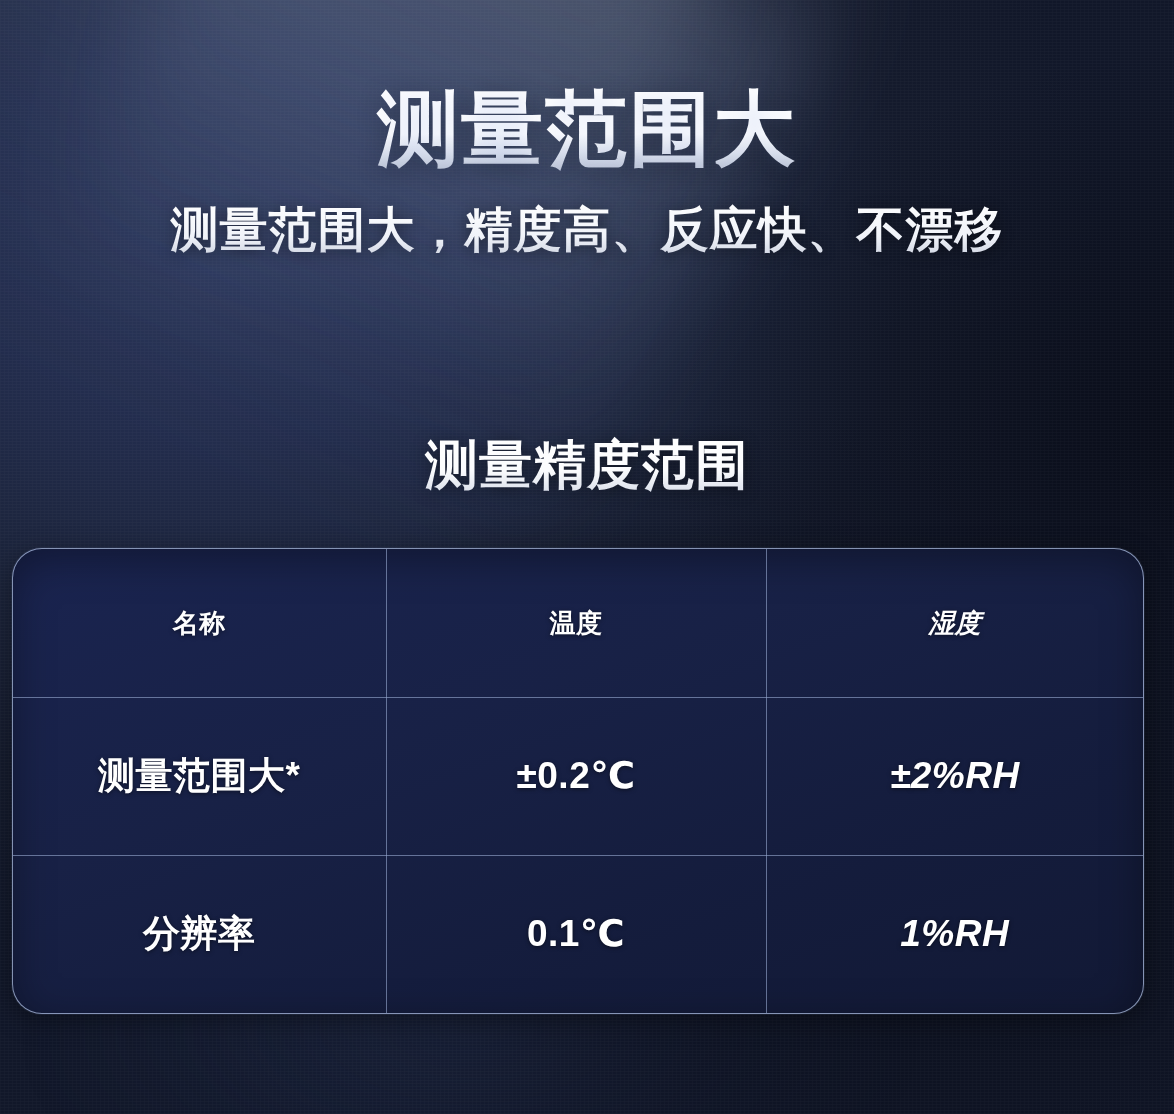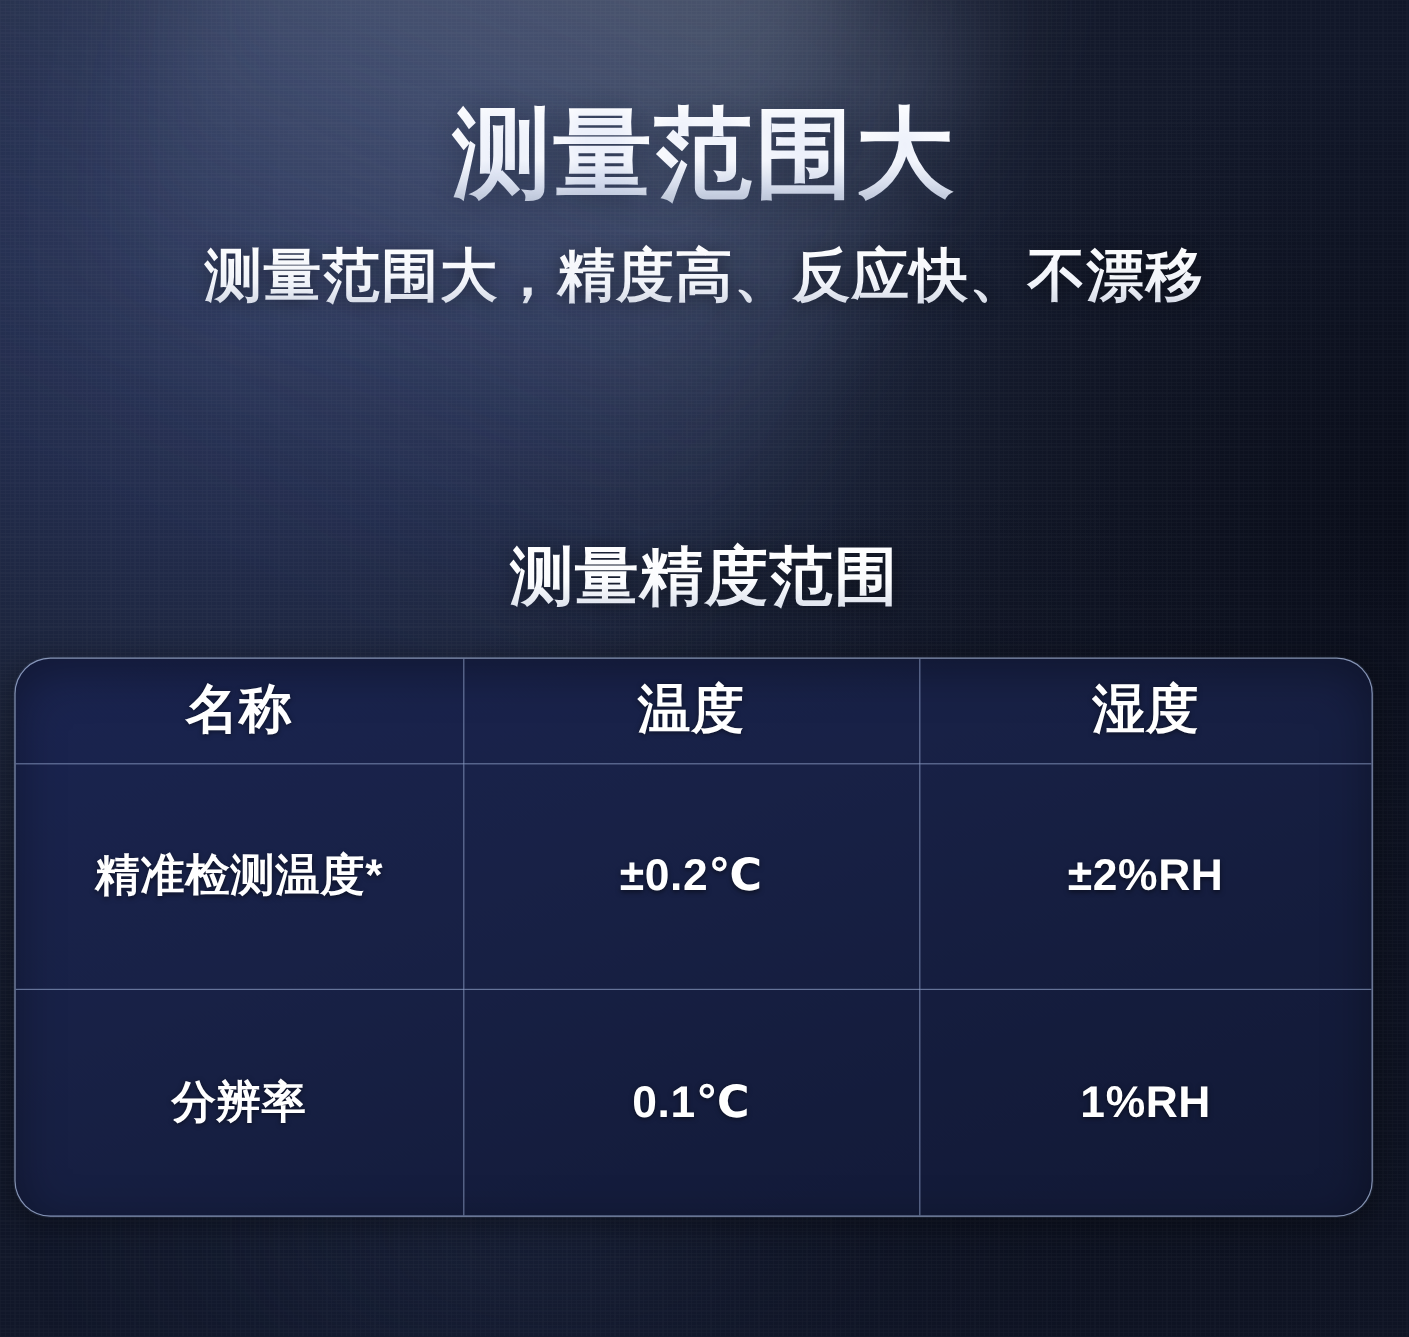--- a/index.html
+++ b/index.html
@@ -116,21 +116,21 @@
     filter: drop-shadow(0 2px 7px rgba(0,0,0,0.40));
   }
 
   
   .section-heading {
     position: absolute;
     left: 0;
     right: 0;
     top: 430px;
     text-align: center;
-    margin: 15px;
+    margin: 0;
     font-size: 53px;
     font-weight: 700;
     letter-spacing: 1px;
     color: #ffffff;
     background: linear-gradient(180deg, #ffffff 0%, #fbfcfe 55%, #cfd6e4 100%);
     -webkit-background-clip: text;
     background-clip: text;
     -webkit-text-fill-color: transparent;
     filter: drop-shadow(0 2px 8px rgba(0,0,0,0.42));
   }
@@ -168,24 +168,24 @@
     color: #ffffff;
     font-weight: 700;
     font-size: 37px;
     letter-spacing: 0.5px;
     border-right: 1.4px solid rgba(150,168,206,0.62);
     border-bottom: 1.4px solid rgba(150,168,206,0.62);
     text-shadow: 0 1px 4px rgba(0,0,0,0.5);
     padding: 0;
   }
   .spec-table th:last-child,
-  .spec-table td:last-child { border-right: none; }
+  .spec-table td:last-child { border-right: none; font-style: italic; }
   .spec-table tr:last-child td { border-bottom: none; }
 
-  .spec-table thead th { height: 87px; font-size: 44px; }
+  .spec-table thead th { height: 148px; font-size: 26px; }
   .spec-table tbody tr { height: 114px; }
 
   .cell-inner {
     display: block;
     line-height: 1.1;
   }
 </style>
 </head>
 <body>
 
@@ -221,21 +221,21 @@
             <span class="cell-inner">温度</span>
           </th>
           <th>
             <span class="cell-inner">湿度</span>
           </th>
         </tr>
       </thead>
       <tbody>
         <tr>
           <td>
-            <span class="cell-inner">精准检测温度*</span>
+            <span class="cell-inner">测量范围大*</span>
           </td>
           <td>
             <span class="cell-inner">±0.2℃</span>
           </td>
           <td>
             <span class="cell-inner">±2%RH</span>
           </td>
         </tr>
         <tr>
           <td>

